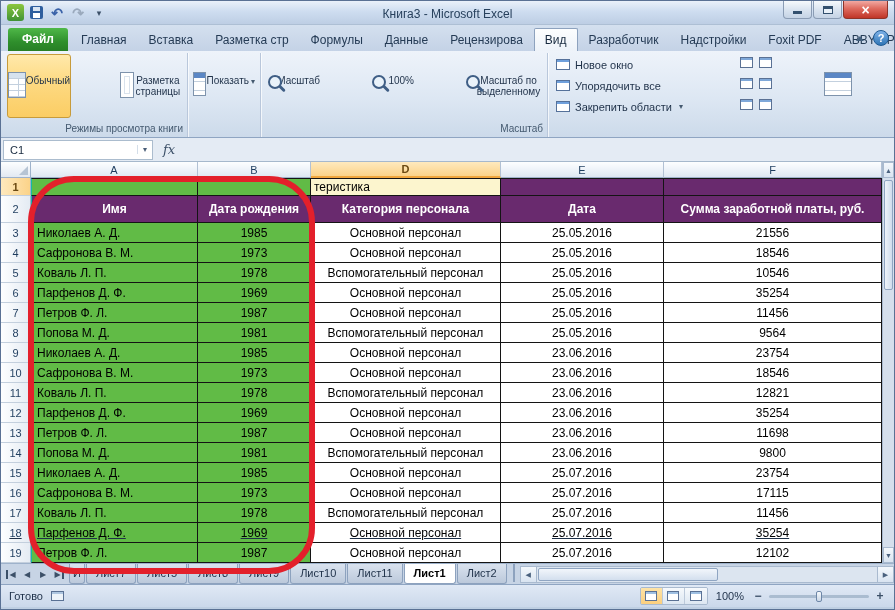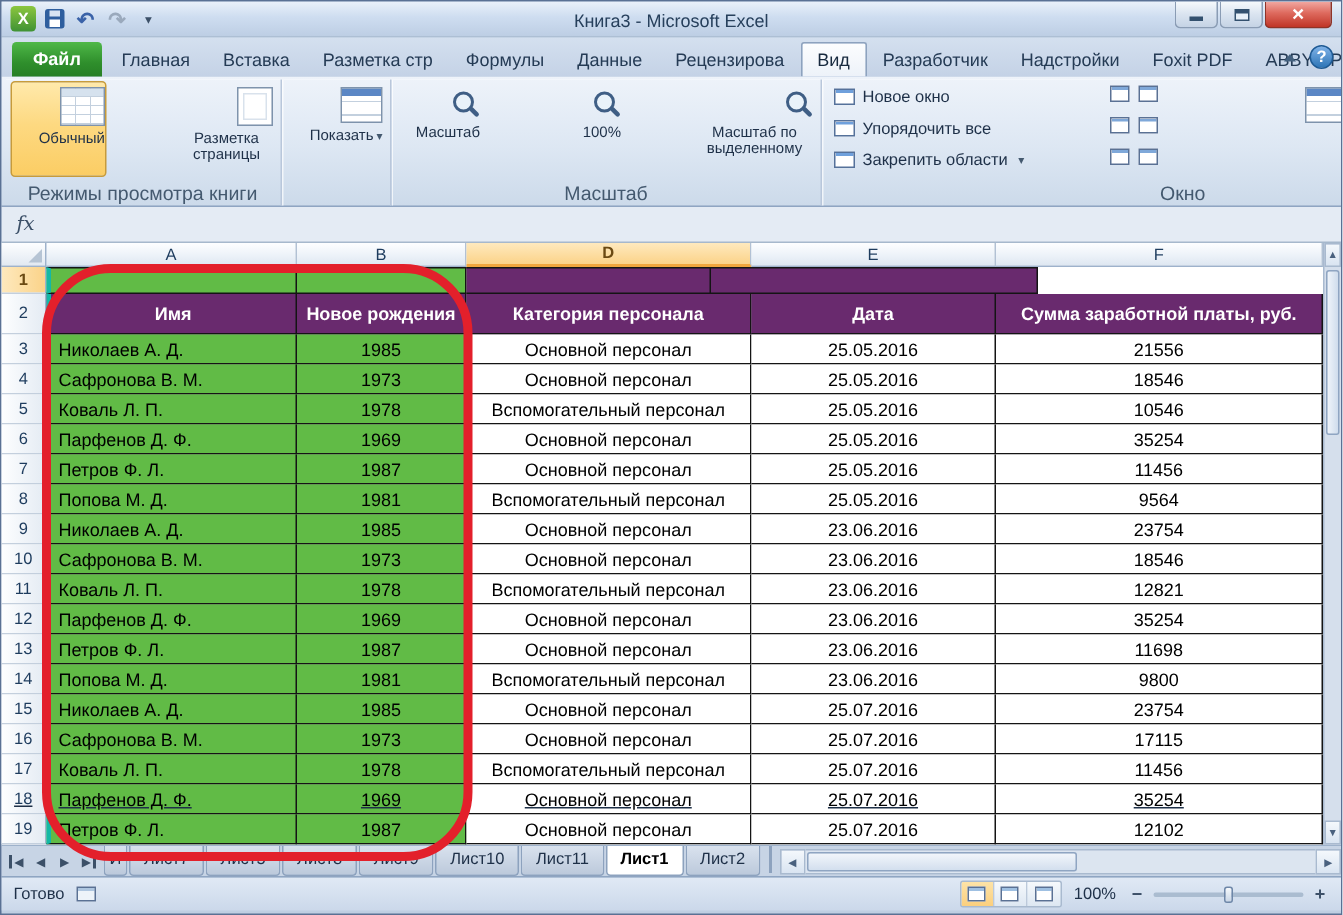--- a/index.html
+++ b/index.html
@@ -37,22 +37,22 @@
   .tabrow-right{position:absolute;right:5px;top:5px;display:flex;gap:5px;align-items:center;}
   .collapse-ic{width:16px;height:15px;display:flex;align-items:center;justify-content:center;}
   .collapse-ic::before{content:"";border-left:4px solid transparent;border-right:4px solid transparent;border-bottom:5px solid #44617F;}
   .help-ic{width:16px;height:16px;border-radius:50%;background:linear-gradient(#7FB2E8,#2E75B6);display:flex;align-items:center;justify-content:center;border:1px solid #1E5A94;}
   .help-ic::before{content:"?";color:#fff;font-size:11px;font-weight:bold;}
   
   .ribbon{height:87px;background:linear-gradient(#EEF3FA,#DDE7F3 55%,#CCDAEA);border-bottom:1px solid #8FA5C2;display:flex;padding:2px 2px 0 2px;}
   .rgroup{display:flex;flex-direction:column;padding:1px 4px 0 4px;border-right:1px solid #B9C7DB;box-shadow:1px 0 0 rgba(255,255,255,.7);}
   .rgroup:last-child{border-right:none;box-shadow:none;}
   .rbody{flex:1;display:flex;align-items:flex-start;gap:48px;}
-  .glabel{height:15px;font-size:13px;color:#44596F;text-align:center;line-height:14px;white-space:nowrap;}
-  .bigbtn{width:64px;min-height:64px;display:flex;flex-direction:column;align-items:flex-end;border:1px solid transparent;border-radius:3px;padding-top:3px;}
+  .glabel{height:15px;font-size:10px;color:#44596F;text-align:right;line-height:14px;white-space:nowrap;}
+  .bigbtn{width:64px;min-height:64px;display:flex;align-items:flex-start;border:1px solid transparent;border-radius:3px;padding-top:17px;}
   .bigbtn.active{background:linear-gradient(#FFE9AB,#FDD981 45%,#FBCD64);border-color:#C79B3B;}
   .blabel{font-size:10px;line-height:11px;text-align:center;color:#1E3048;margin-top:3px;}
   .dd-after::after{content:"\25BE";font-size:8px;color:#44596F;margin-left:2px;}
   
   .sheet-ic{width:30px;height:26px;background:#fff;border:1px solid #7E93AC;background-image:linear-gradient(#D6E2EE 0 5px,transparent 5px),repeating-linear-gradient(to bottom,transparent 0 5px,#C3D0DE 5px 6px),repeating-linear-gradient(to right,transparent 0 9px,#C3D0DE 9px 10px);}
   .pagelay-ic{width:24px;height:26px;background:#fff;border:1px solid #7E93AC;box-shadow:inset 0 0 0 3px #fff,inset 0 0 0 4px #D9E2EC;}
   .show-ic{width:28px;height:24px;background:#fff;border:1px solid #7E93AC;background-image:linear-gradient(#5B87C5 0 5px,transparent 5px),repeating-linear-gradient(to bottom,transparent 0 8px,#C3D0DE 8px 9px);}
   .mag{position:relative;width:20px;height:20px;margin-top:2px;}
   .mag::before{content:"";position:absolute;top:1px;left:2px;width:10px;height:10px;border:2px solid #3F5E85;border-radius:50%;background:#E9F2FA;}
   .mag::after{content:"";position:absolute;width:8px;height:3px;background:#3F5E85;transform:rotate(45deg);left:12px;top:13px;border-radius:2px;}
@@ -78,21 +78,21 @@
   .corner{width:30px;flex:none;background:linear-gradient(#FDFEFF,#E2E9F2);border-right:1px solid #9EB2CB;border-bottom:1px solid #9EB2CB;position:relative;}
   .corner::after{content:"";position:absolute;right:2px;bottom:2px;border-left:9px solid transparent;border-bottom:9px solid #B6C4D4;}
   .colhead{height:16px;display:flex;align-items:center;justify-content:center;font-size:11px;color:#1E3C5E;background:linear-gradient(#FDFEFF,#EBF1F8 60%,#DEE7F1);border-right:1px solid #B2C1D4;border-bottom:1px solid #9EB2CB;}
   .colhead.sel{background:linear-gradient(#FEE9BE,var(--selected-header));border-bottom:2px solid #F0A73E;color:#6B4A13;font-weight:bold;}
   .gridbody{flex:1;overflow:hidden;background:#fff;}
   .grow{display:flex;}
   .rownum{width:30px;flex:none;display:flex;align-items:center;justify-content:center;font-size:11px;color:#1E3C5E;background:linear-gradient(to right,#FDFEFF,#E4EBF3);border-right:1px solid #9EB2CB;border-bottom:1px solid #C3CFDD;}
   .rownum.sel{background:linear-gradient(to right,#FEE9BE,var(--selected-header));color:#6B4A13;font-weight:bold;}
   .cell{border-right:1px solid #141414;border-bottom:1px solid #141414;display:flex;align-items:center;justify-content:center;font-size:12px;color:#000;background:#fff;overflow:hidden;white-space:nowrap;}
   .grow.first .cell{border-top:1px solid #141414;}
-  .cell:nth-child(2){border-left:3px solid #14b8a6;}
+  .cell:nth-child(2){border-left:1px solid #14b8a6;}
   .cell.green{background:var(--highlight-green);}
   .cell.purple{background:var(--header-purple);color:#fff;font-weight:bold;}
   .cell.left{justify-content:flex-start;padding-left:5px;}
   .cell.titlecell{background:#FCF5CE;justify-content:flex-start;padding-left:3px;}
   
   .vscroll{width:14px;background:#D5DFEC;border-left:1px solid #A9BACF;display:flex;flex-direction:column;}
   .sbtn{height:16px;background:linear-gradient(#F4F8FC,#D9E4F1);border:1px solid #A9BACF;display:flex;align-items:center;justify-content:center;font-size:7px;color:#4A617E;}
   .sbtn.up::before{content:"\25B2";}
   .sbtn.down::before{content:"\25BC";}
   .vtrack{flex:1;position:relative;}
@@ -267,47 +267,52 @@
         <div class="bigbtn" style="width:66px">
           <span class="macro-ic"></span>
           <span class="blabel dd-after">Макросы</span>
         </div>
       </div>
       <div class="glabel">Макросы</div>
     </div>
   </div>
 
   <div class="fbar">
+    <div class="namebox">
+      <span>C1</span>
+      <span class="nb-dd"></span>
+    </div>
     <div class="fxbox">fx</div>
   </div>
 
   <div class="gridwrap">
     <div class="gridleft">
       <div class="gridhead">
         <div class="corner"></div>
         <div style="display:flex" id="col-heads">
             <div class="colhead" style="width: 167px;">A</div>
             <div class="colhead" style="width: 113px;">B</div>
             <div class="colhead sel" style="width: 190px;">D</div>
             <div class="colhead" style="width: 163px;">E</div>
             <div class="colhead" style="width: 218px;">F</div>
           </div>
       </div>
       <div class="gridbody" id="grid-body">
           <div class="grow first" style="height: 18px;">
             <div class="rownum sel">1</div>
             <div class="cell green" style="width: 167px;"></div>
             <div class="cell green" style="width: 113px;"></div>
+            <div class="cell titlecell" style="width: 190px;">теристика</div>
             <div class="cell purple" style="width: 163px;"></div>
             <div class="cell purple" style="width: 218px;"></div>
           </div>
           <div class="grow" style="height: 27px;">
             <div class="rownum">2</div>
             <div class="cell purple" style="width: 167px;">Имя</div>
-            <div class="cell purple" style="width: 113px;">Новое рождения</div>
+            <div class="cell purple" style="width: 113px;">Дата рождения</div>
             <div class="cell purple" style="width: 190px;">Категория персонала</div>
             <div class="cell purple" style="width: 163px;">Дата</div>
             <div class="cell purple" style="width: 218px;">Сумма заработной платы, руб.</div>
           </div>
           <div class="grow" style="height: 20px;">
             <div class="rownum">3</div>
             <div class="cell green left" style="width: 167px;">Николаев А. Д.</div>
             <div class="cell green" style="width: 113px;">1985</div>
             <div class="cell" style="width: 190px;">Основной персонал</div>
             <div class="cell" style="width: 163px;">25.05.2016</div>

